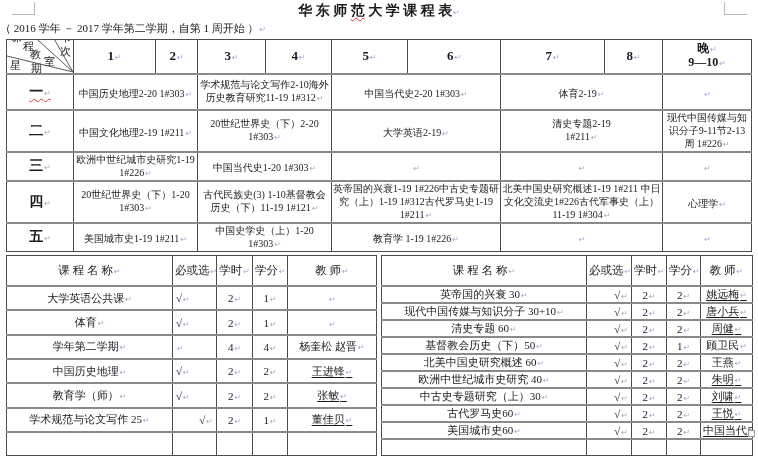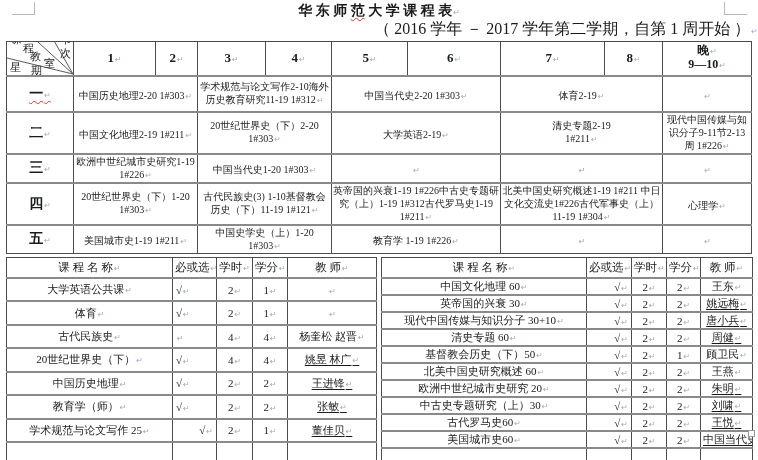--- a/index.html
+++ b/index.html
@@ -2,21 +2,21 @@
 <html><head>
 <meta charset="utf-8">
 <style>
   html,body{margin:0;padding:0;}
   body{
     width:758px;height:460px;background:#ffffff;position:relative;overflow:hidden;
     font-family:"Liberation Serif","DejaVu Serif",serif;color:#1b1b1b;
     -webkit-font-smoothing:antialiased;
   }
   .title{text-align:center;font-weight:bold;font-size:14px;margin-top:3px;line-height:16px;}
-  .subtitle{text-align:right;font-size:16px;line-height:15px;}
+  .subtitle{text-align:left;font-size:11px;line-height:15px;}
 
   
   .pma::after{
     content:"\21B5";color:#96abce;font-size:8px;margin-left:1px;
     font-family:"DejaVu Sans",sans-serif;font-weight:normal;
   }
 
   
   .sqg{text-decoration-line:underline;text-decoration-style:wavy;
        text-decoration-color:#1ea31e;text-decoration-thickness:1px;text-underline-offset:2px;text-decoration:underline;}
@@ -45,21 +45,21 @@
   .c0{left:4px;top:-8px;} .c1{left:16px;top:1px;}
   .c2{left:54px;top:-8px;} .c3{left:53px;top:6px;}
   .c4{left:23px;top:9px;}  .c5{left:37px;top:16px;}
   .c6{left:3px;top:20px;}  .c7{left:24px;top:23px;}
 
   
   .cwrap{display:flex;gap:4px;margin:3px 0 0 6px;}
   .ct td,.ct th{border:1px solid #4c4c4c;padding:0 2px;text-align:center;vertical-align:middle;
                 font-size:11px;font-weight:normal;overflow:hidden;white-space:nowrap;}
   .ct tbody td{border-top:2px solid #8a8a8a;}
-  .ct thead tr{height:21px;} .ct tbody tr{height:16px;}
+  .ct thead tr{height:31px;} .ct tbody tr{height:16px;}
   .ct th{font-size:11.5px;}
   .cmark.ml{text-align:left;padding-left:3px;}
   .cmark.mr{text-align:right;padding-right:3px;}
 
   
   .mark-tl{position:absolute;left:12px;top:2px;width:22px;height:12px;
            border-right:1px solid #b8b8b8;border-bottom:1px solid #b8b8b8;}
   .mark-tr{position:absolute;left:724px;top:2px;width:22px;height:12px;
            border-left:1px solid #b8b8b8;border-bottom:1px solid #b8b8b8;}
   .anchor-sq{position:absolute;left:748px;top:430px;width:5px;height:5px;
@@ -194,32 +194,25 @@
           <td><span class="pma"></span></td>
         </tr>
         <tr>
           <td class="cname"><span class="pma">体育</span></td>
           <td class="cmark ml"><span class="pma">√</span></td>
           <td><span class="pma">2</span></td>
           <td><span class="pma">1</span></td>
           <td><span class="pma"></span></td>
         </tr>
         <tr>
-          <td class="cname"><span class="pma">古代民族史</span></td>
+          <td class="cname"><span class="pma">学年第二学期</span></td>
           <td class="cmark ml"><span class="pma"></span></td>
           <td><span class="pma">4</span></td>
           <td><span class="pma">4</span></td>
           <td><span class="pma">杨奎松 赵晋</span></td>
-        </tr>
-        <tr>
-          <td class="cname"><span class="pma">20世纪世界史（下）</span></td>
-          <td class="cmark ml"><span class="pma">√</span></td>
-          <td><span class="pma">4</span></td>
-          <td><span class="pma">4</span></td>
-          <td><span class="pma sqg">姚昱 林广</span></td>
         </tr>
         <tr>
           <td class="cname"><span class="pma">中国历史地理</span></td>
           <td class="cmark ml"><span class="pma">√</span></td>
           <td><span class="pma">2</span></td>
           <td><span class="pma">2</span></td>
           <td><span class="pma sqg">王进锋</span></td>
         </tr>
         <tr>
           <td class="cname"><span class="pma">教育学（师）</span></td>
@@ -257,27 +250,20 @@
       <tr>
         <th><span class="pma">课 程 名 称</span></th>
         <th><span class="pma">必或选</span></th>
         <th><span class="pma">学时</span></th>
         <th><span class="pma">学分</span></th>
         <th><span class="pma">教 师</span></th>
       </tr>
     </thead>
     <tbody id="ct-right-body">
         <tr>
-          <td class="cname"><span class="pma">中国文化地理 60</span></td>
-          <td class="cmark mr"><span class="pma">√</span></td>
-          <td><span class="pma">2</span></td>
-          <td><span class="pma">2</span></td>
-          <td><span class="pma">王东</span></td>
-        </tr>
-        <tr>
           <td class="cname"><span class="pma">英帝国的兴衰 30</span></td>
           <td class="cmark mr"><span class="pma">√</span></td>
           <td><span class="pma">2</span></td>
           <td><span class="pma">2</span></td>
           <td><span class="pma sqg">姚远梅</span></td>
         </tr>
         <tr>
           <td class="cname"><span class="pma">现代中国传媒与知识分子 30+10</span></td>
           <td class="cmark mr"><span class="pma">√</span></td>
           <td><span class="pma">2</span></td>
@@ -299,21 +285,21 @@
           <td><span class="pma">顾卫民</span></td>
         </tr>
         <tr>
           <td class="cname"><span class="pma">北美中国史研究概述 60</span></td>
           <td class="cmark mr"><span class="pma">√</span></td>
           <td><span class="pma">2</span></td>
           <td><span class="pma">2</span></td>
           <td><span class="pma">王燕</span></td>
         </tr>
         <tr>
-          <td class="cname"><span class="pma">欧洲中世纪城市史研究 20</span></td>
+          <td class="cname"><span class="pma">欧洲中世纪城市史研究 40</span></td>
           <td class="cmark mr"><span class="pma">√</span></td>
           <td><span class="pma">2</span></td>
           <td><span class="pma">2</span></td>
           <td><span class="pma sqg">朱明</span></td>
         </tr>
         <tr>
           <td class="cname"><span class="pma">中古史专题研究（上）30</span></td>
           <td class="cmark mr"><span class="pma">√</span></td>
           <td><span class="pma">2</span></td>
           <td><span class="pma">2</span></td>

